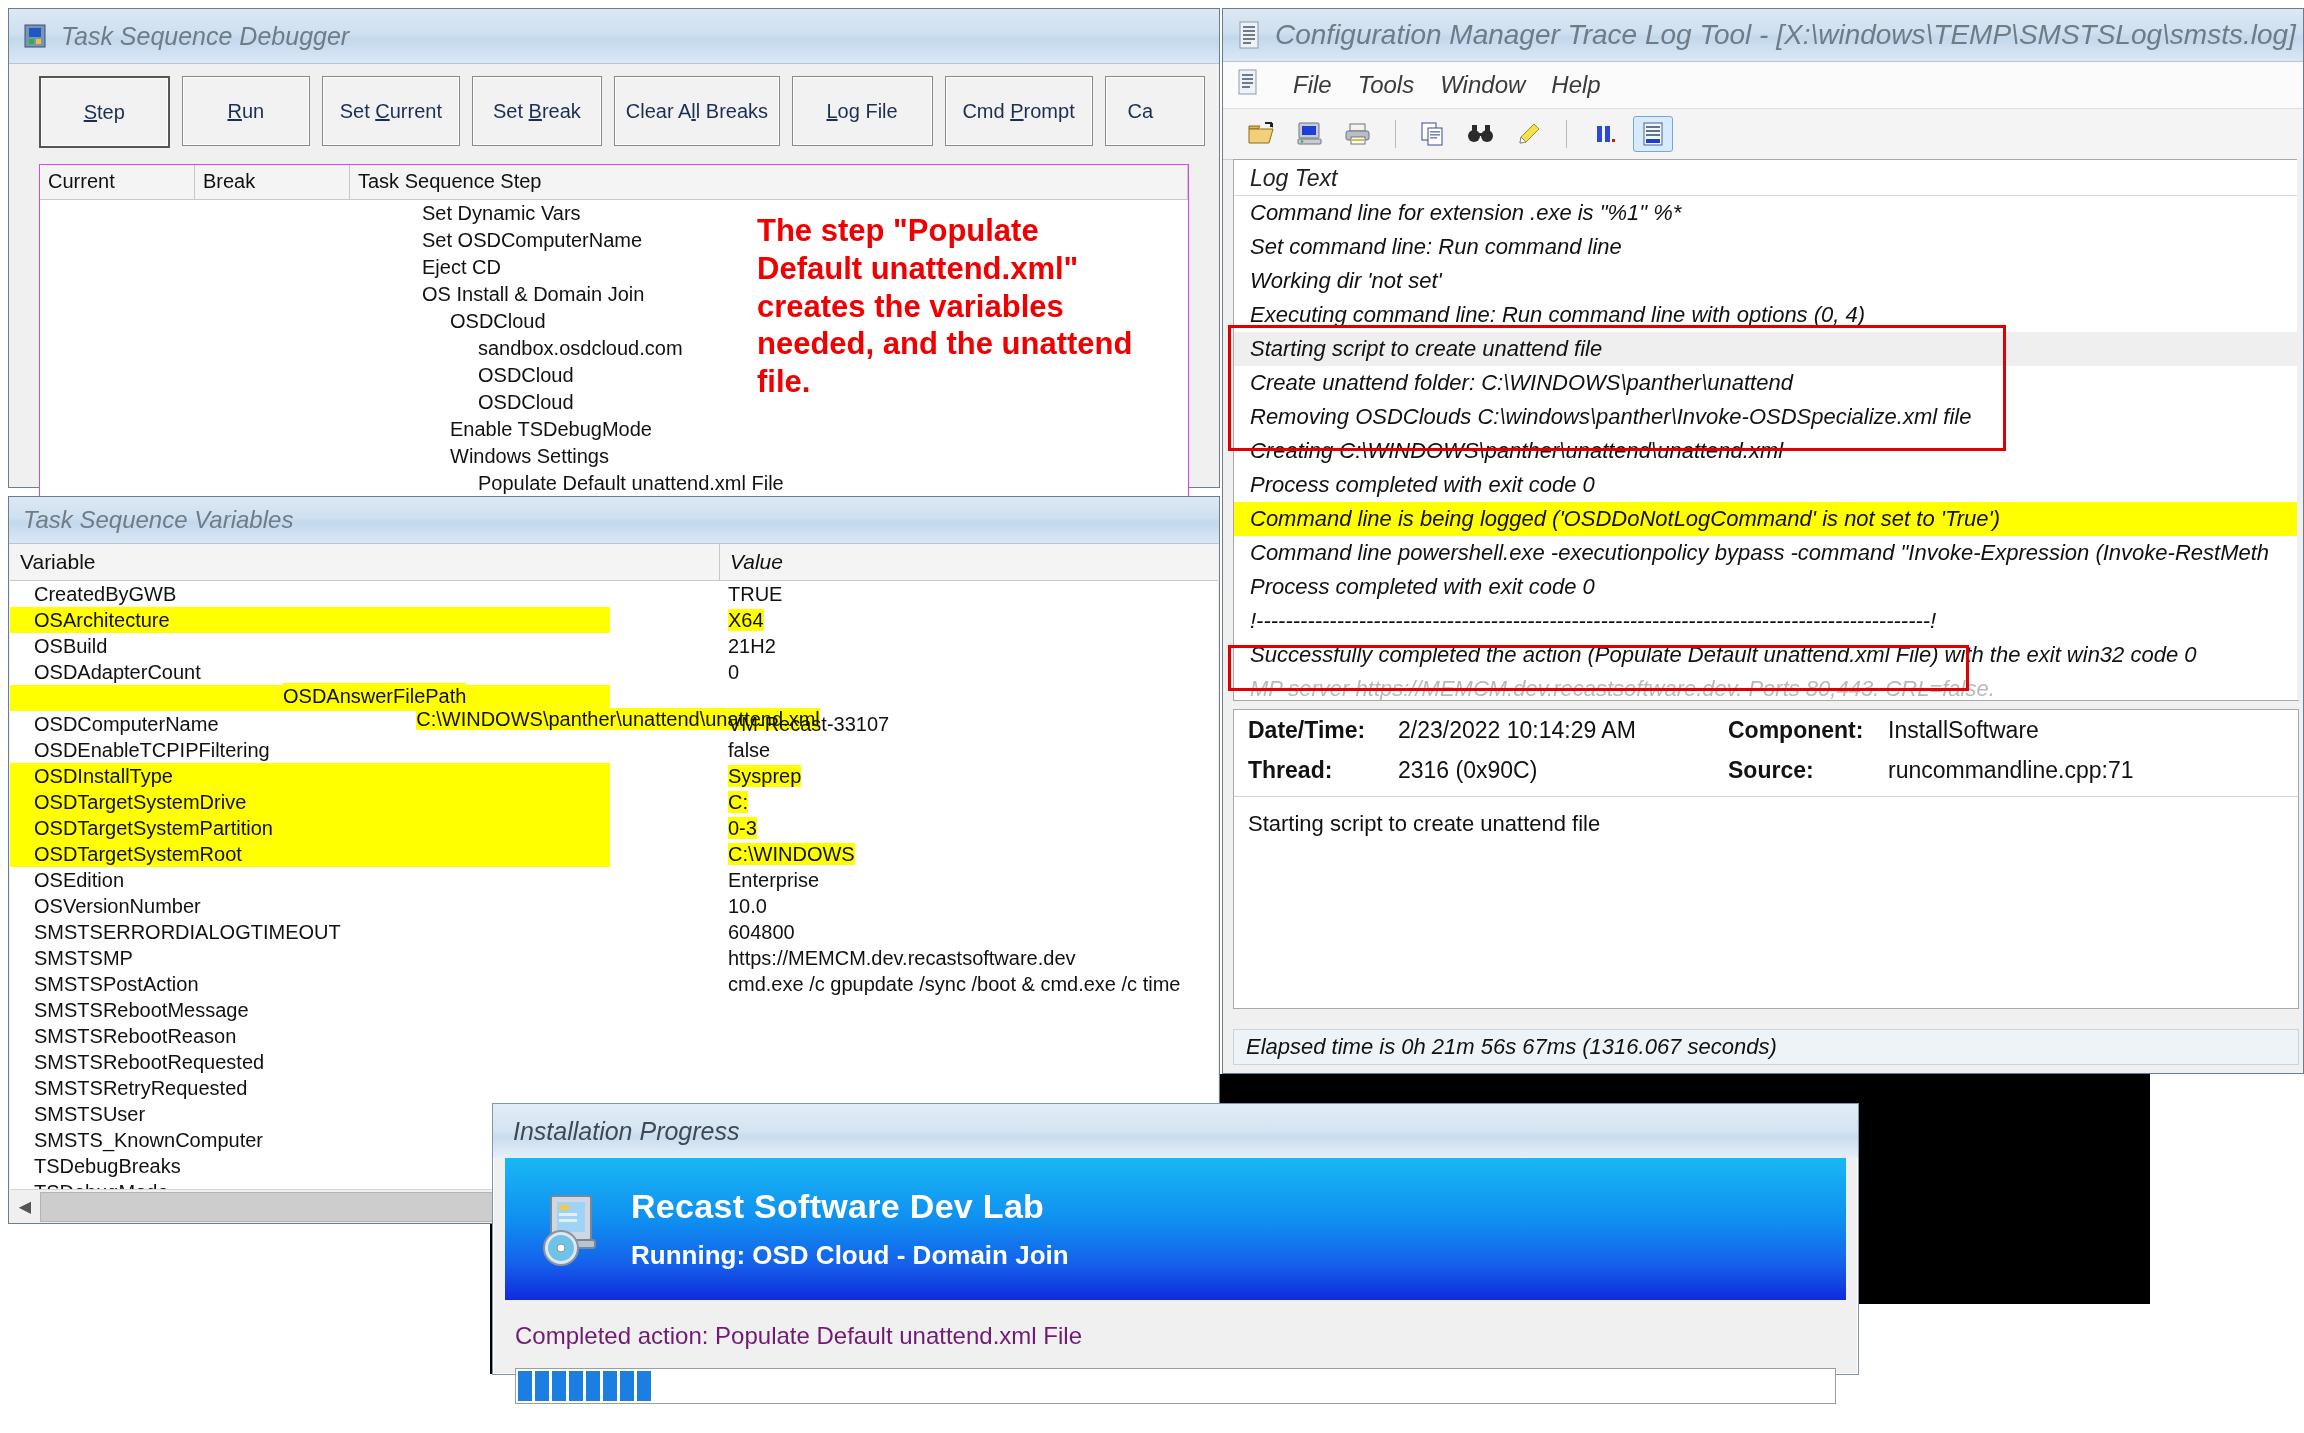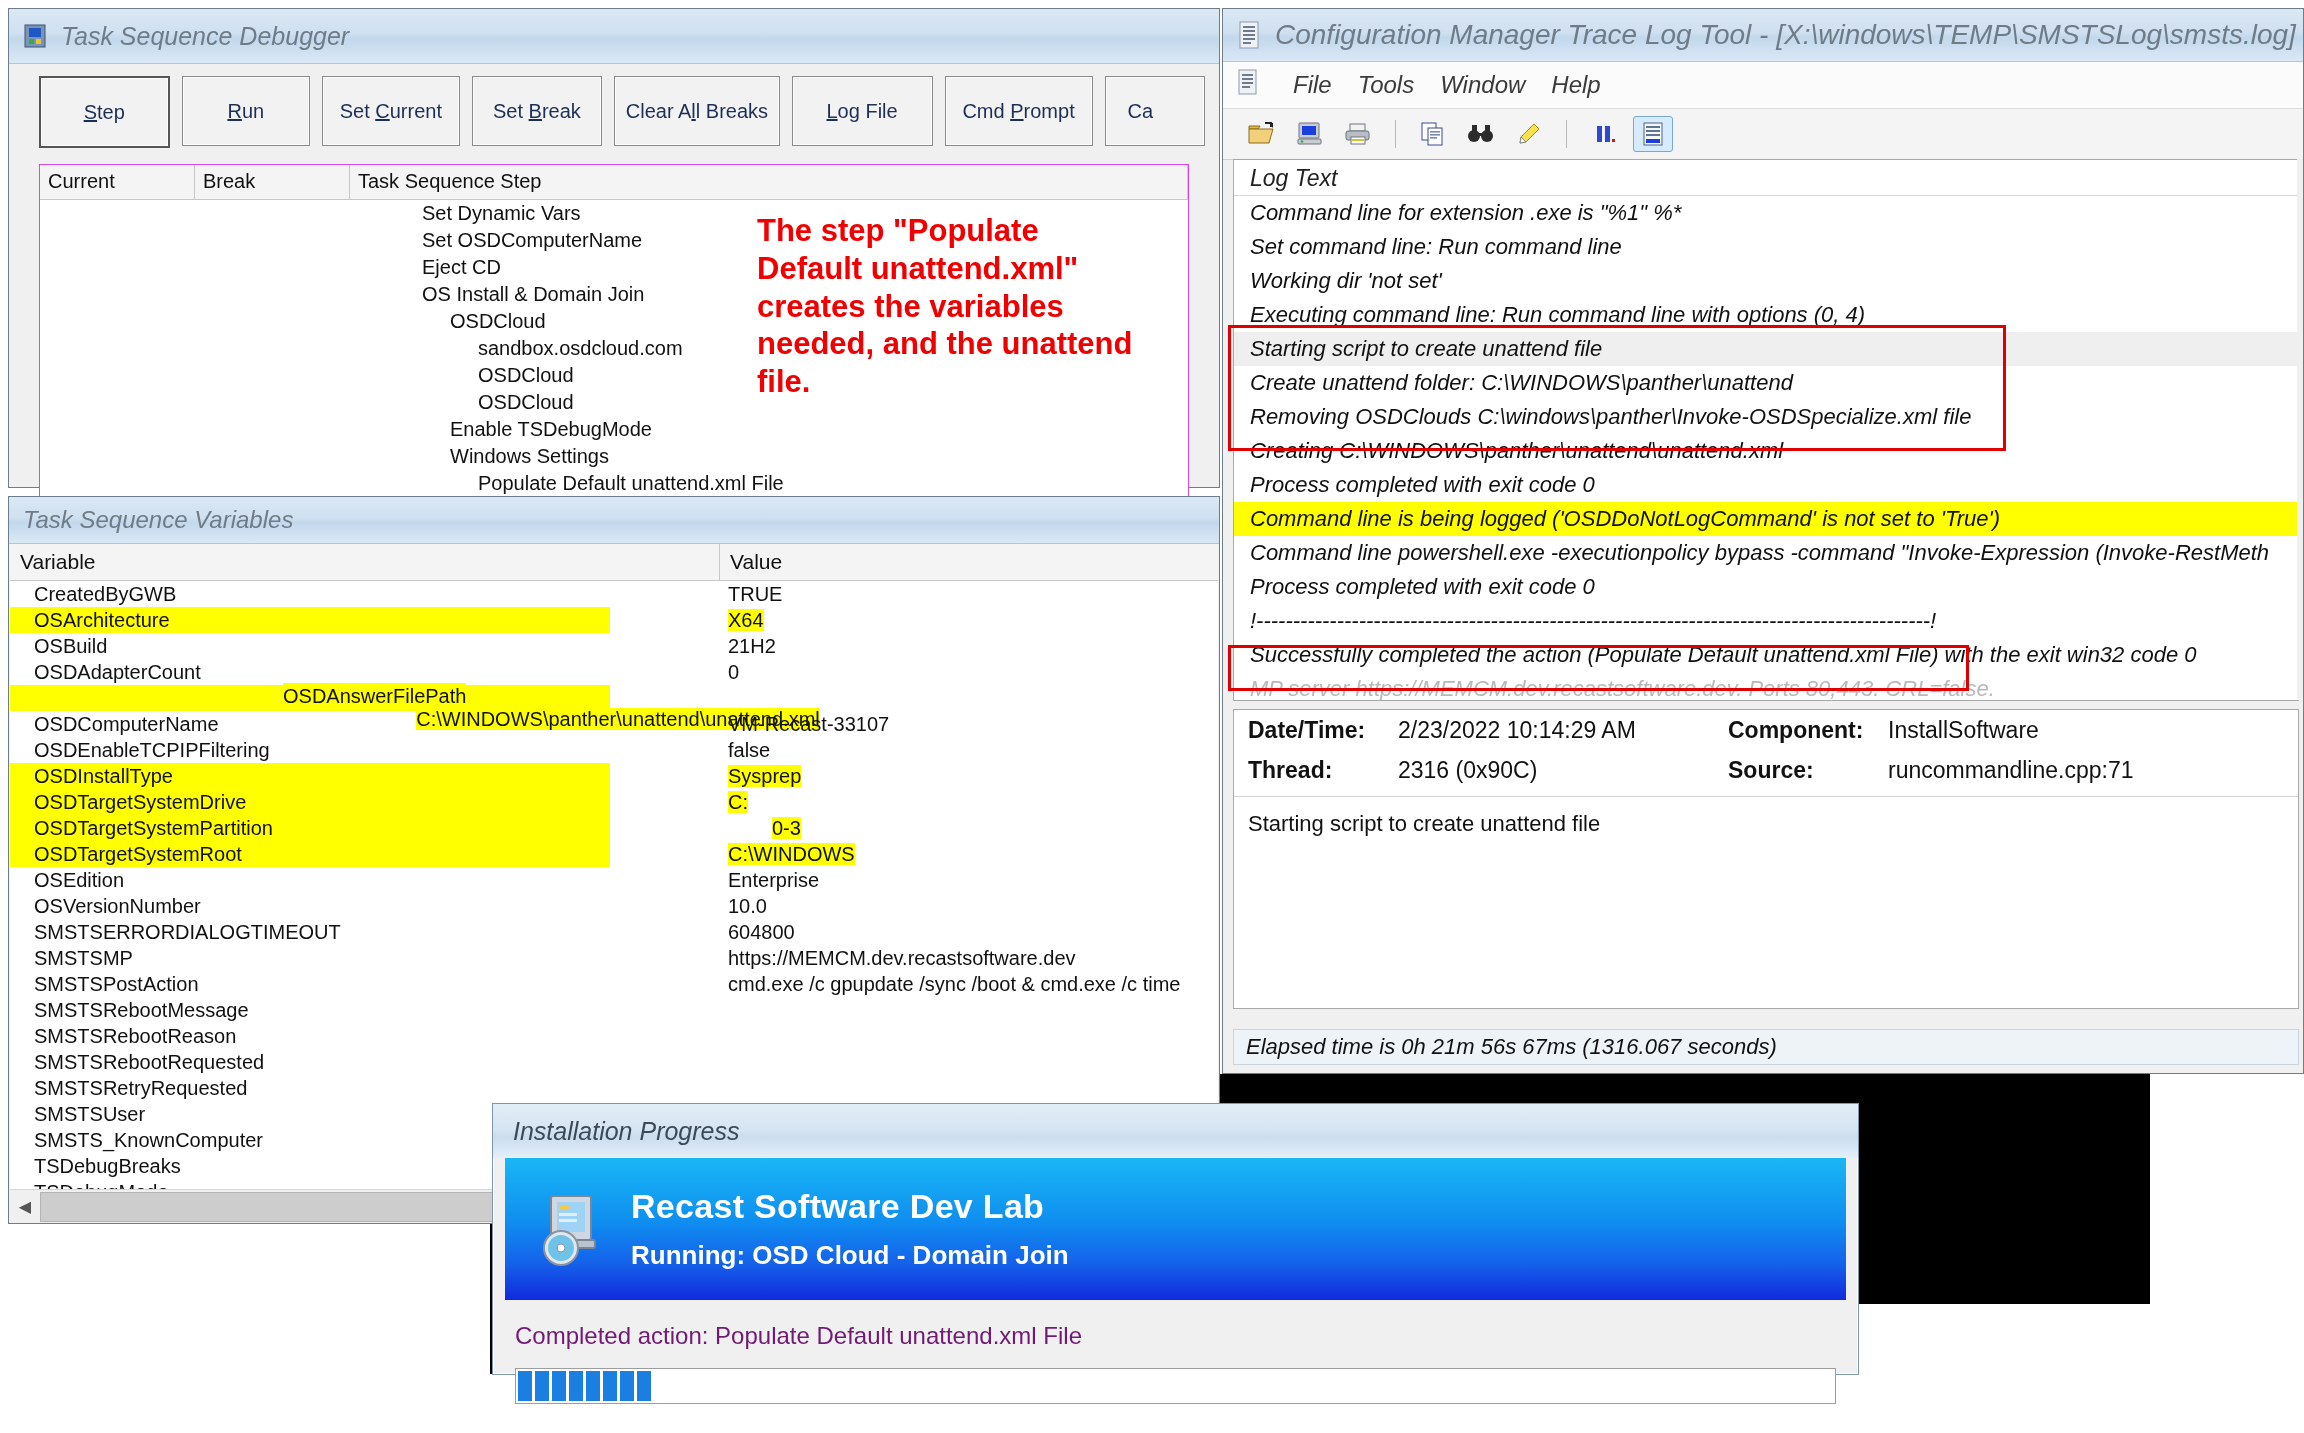--- a/index.html
+++ b/index.html
@@ -78,21 +78,21 @@
   #var-grid{
     position:absolute;left:1px;top:47px;right:1px;bottom:34px;
     background:#ffffff;overflow:hidden;
   }
   .vhead{
     display:flex;height:36px;background:#f4f4f4;border-bottom:1px solid #c8c8c8;
     font-size:21px;color:#111;
   }
   .vhead div{padding:6px 10px;box-sizing:border-box;}
   .vh-name{width:710px;border-right:1px solid #c8c8c8;}
-  .vh-val{flex:1;}
+  .vh-val{flex:1;font-style:italic;}
   .vrow{display:flex;height:26px;font-size:20px;color:#111;align-items:center;}
   .vrow .vn{width:710px;padding-left:24px;box-sizing:border-box;}
   .vrow .vv{flex:1;padding-left:8px;box-sizing:border-box;}
   .vrow .hl{background:#ffff00;}
   .hscroll{
     position:absolute;left:1px;right:1px;bottom:1px;height:32px;
     background:#f0f0f0;border-top:1px solid #d6d6d6;
     display:flex;align-items:center;
   }
   .hs-arrow{width:30px;height:30px;display:flex;align-items:center;justify-content:center;font-size:16px;color:#555;}
@@ -378,21 +378,21 @@
           <div class="vv">false</div>
         </div>
         <div class="vrow" style="background: linear-gradient(to right, rgb(255, 255, 0) 0px, rgb(255, 255, 0) 600px, transparent 600px);">
           <div class="vn hl" style="background: transparent;"><span style="background: rgb(255, 255, 0); padding: 2px 0px;">OSDInstallType</span></div>
           <div class="vv"><span style="background: rgb(255, 255, 0);">Sysprep</span></div>
         </div>
         <div class="vrow" style="background: linear-gradient(to right, rgb(255, 255, 0) 0px, rgb(255, 255, 0) 600px, transparent 600px);">
           <div class="vn hl" style="background: transparent;"><span style="background: rgb(255, 255, 0); padding: 2px 0px;">OSDTargetSystemDrive</span></div>
           <div class="vv"><span style="background: rgb(255, 255, 0);">C:</span></div>
         </div>
-        <div class="vrow" style="background: linear-gradient(to right, rgb(255, 255, 0) 0px, rgb(255, 255, 0) 600px, transparent 600px); gap: 44px;">
+        <div class="vrow" style="background: linear-gradient(to right, rgb(255, 255, 0) 0px, rgb(255, 255, 0) 600px, transparent 600px);">
           <div class="vn hl" style="background: transparent;"><span style="background: rgb(255, 255, 0); padding: 2px 0px;">OSDTargetSystemPartition</span></div>
           <div class="vv"><span style="background: rgb(255, 255, 0);">0-3</span></div>
         </div>
         <div class="vrow" style="background: linear-gradient(to right, rgb(255, 255, 0) 0px, rgb(255, 255, 0) 600px, transparent 600px);">
           <div class="vn hl" style="background: transparent;"><span style="background: rgb(255, 255, 0); padding: 2px 0px;">OSDTargetSystemRoot</span></div>
           <div class="vv"><span style="background: rgb(255, 255, 0);">C:\WINDOWS</span></div>
         </div>
         <div class="vrow">
           <div class="vn"><span style="">OSEdition</span></div>
           <div class="vv">Enterprise</div>

